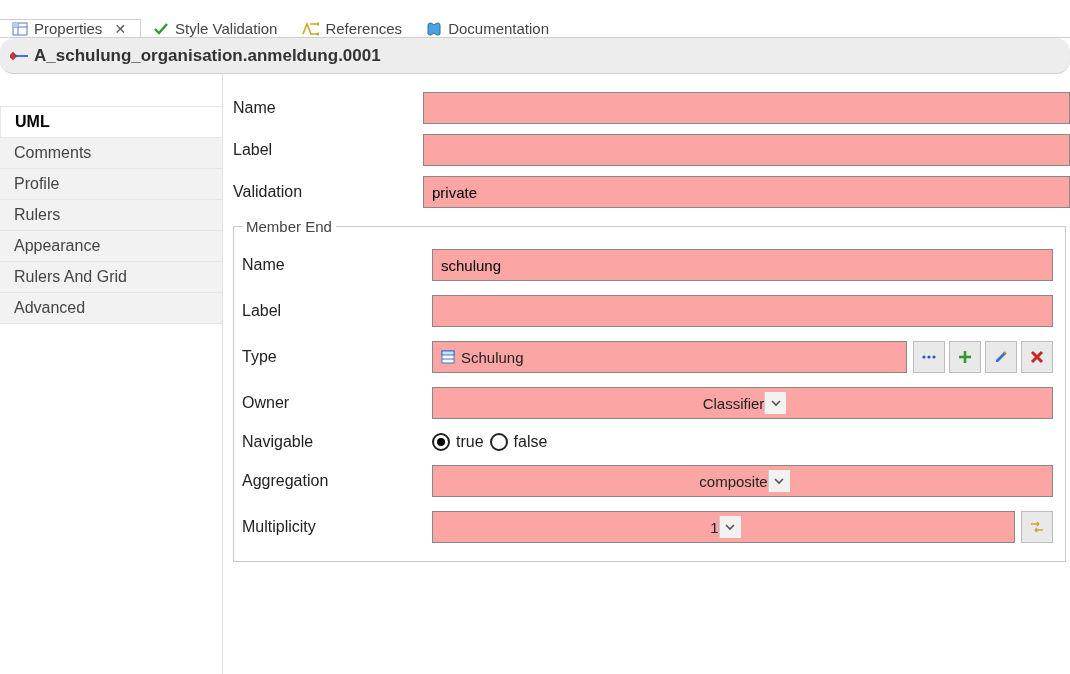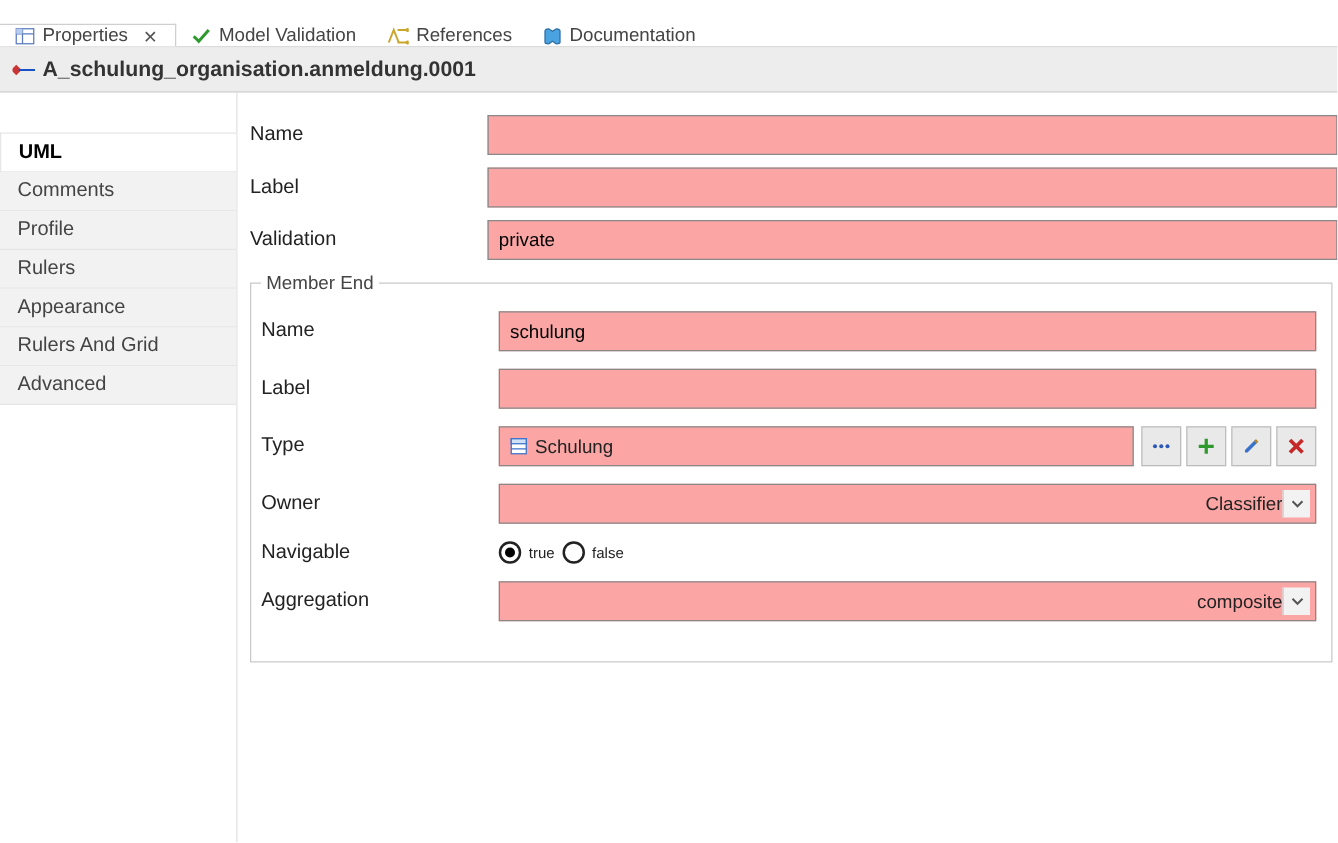--- a/index.html
+++ b/index.html
@@ -49,29 +49,30 @@
     display: flex;
     align-items: center;
     gap: 6px;
     height: 36px;
     padding: 0 10px;
     background: #ededed;
     border-bottom: 1px solid #d0d0d0;
     font-weight: 700;
     font-size: 17px;
     color: #333;
+    border-radius: 14px;
   }
 
   
   .body {
     display: flex;
     height: calc(674px - 38px - 36px);
   }
   .sidebar {
-    width: 190px;
+    width: 223px;
     flex: none;
     border-right: 1px solid #e1e1e1;
     padding-top: 32px;
   }
   .sidebar-item {
     padding: 6px 14px;
     font-size: 16px;
     color: #444;
     border-bottom: 1px solid #e6e6e6;
     background: #f2f2f2;
@@ -112,21 +113,21 @@
     height: 32px;
     border: 1px solid #888;
     background: #fca5a5;
     font-size: 15px;
     padding: 0 8px;
     width: 100%;
   }
   .combo {
     display: flex;
     align-items: center;
-    justify-content: flex-end;
+    justify-content: center;
     padding-right: 4px;
   }
   .combo .chev {
     width: 22px; height: 22px;
     display:flex; align-items:center; justify-content:center;
     background:#f2f2f2;
     border-left:1px solid #ccc;
   }
 
   
@@ -151,21 +152,21 @@
   .btnrow { display:flex; gap:4px; }
   .smallbtn {
     width:32px; height:32px;
     border:1px solid #bdbdbd;
     background:#e9e9e9;
     display:flex; align-items:center; justify-content:center;
   }
 
   .radio-row {
     display:flex; align-items:center; gap:18px;
-    font-size:12px;
+    font-size:16px;
   }
   .radio {
     display:flex; align-items:center; gap:6px;
   }
   .radio .dot {
     width:18px; height:18px; border:2px solid #222; border-radius:50%;
     display:flex; align-items:center; justify-content:center;
   }
   .radio .dot .fill {
     width:8px; height:8px; border-radius:50%; background:#000;
@@ -190,21 +191,21 @@
     <span>Properties</span>
     <span class="close">✕</span>
   </div>
 
   <div class="tab">
     <span class="icon">
       <svg width="16" height="16">
           <path d="M2 8 L6 12 L14 3" stroke="#2e9a2e" stroke-width="2.4" fill="none"></path>
         </svg>
     </span>
-    <span>Model Validation</span>
+    <span>Style Validation</span>
   </div>
 
   <div class="tab">
     <span class="icon">
       <svg width="18" height="16">
           <path d="M2 13 L6 3 L10 13" stroke="#caa62c" stroke-width="1.6" fill="none"></path>
           <path d="M9 3 L17 3 M9 13 L17 13" stroke="#caa62c" stroke-width="1.6"></path>
           <circle cx="17" cy="3" r="1.6" fill="#caa62c"></circle>
           <circle cx="17" cy="13" r="1.6" fill="#caa62c"></circle>
         </svg>
@@ -373,17 +374,38 @@
             <span>composite</span>
             <span class="chev">
                 <svg width="12" height="12">
                   <path d="M2 4 L6 8 L10 4" stroke="#555" stroke-width="1.6" fill="none"></path>
                 </svg>
               </span>
           </div>
         </div>
       </div>
 
+      <div class="form-row mult-row" style="margin-bottom:0">
+        <div class="lbl">Multiplicity</div>
+        <div class="ctl">
+          <div class="combo">
+            <span>1</span>
+            <span class="chev">
+                <svg width="12" height="12">
+                  <path d="M2 4 L6 8 L10 4" stroke="#555" stroke-width="1.6" fill="none"></path>
+                </svg>
+              </span>
+          </div>
+          <div class="smallbtn">
+            <span class="icon">
+                <svg width="16" height="14">
+                  <path d="M2 4 L10 4 M10 4 L8 2 M10 4 L8 6" stroke="#caa62c" stroke-width="1.4" fill="none"></path>
+                  <path d="M14 10 L6 10 M6 10 L8 8 M6 10 L8 12" stroke="#caa62c" stroke-width="1.4" fill="none"></path>
+                </svg>
+              </span>
+          </div>
+        </div>
+      </div>
 
     </fieldset>
 
   </div>
 </div>
 
 </body></html>

